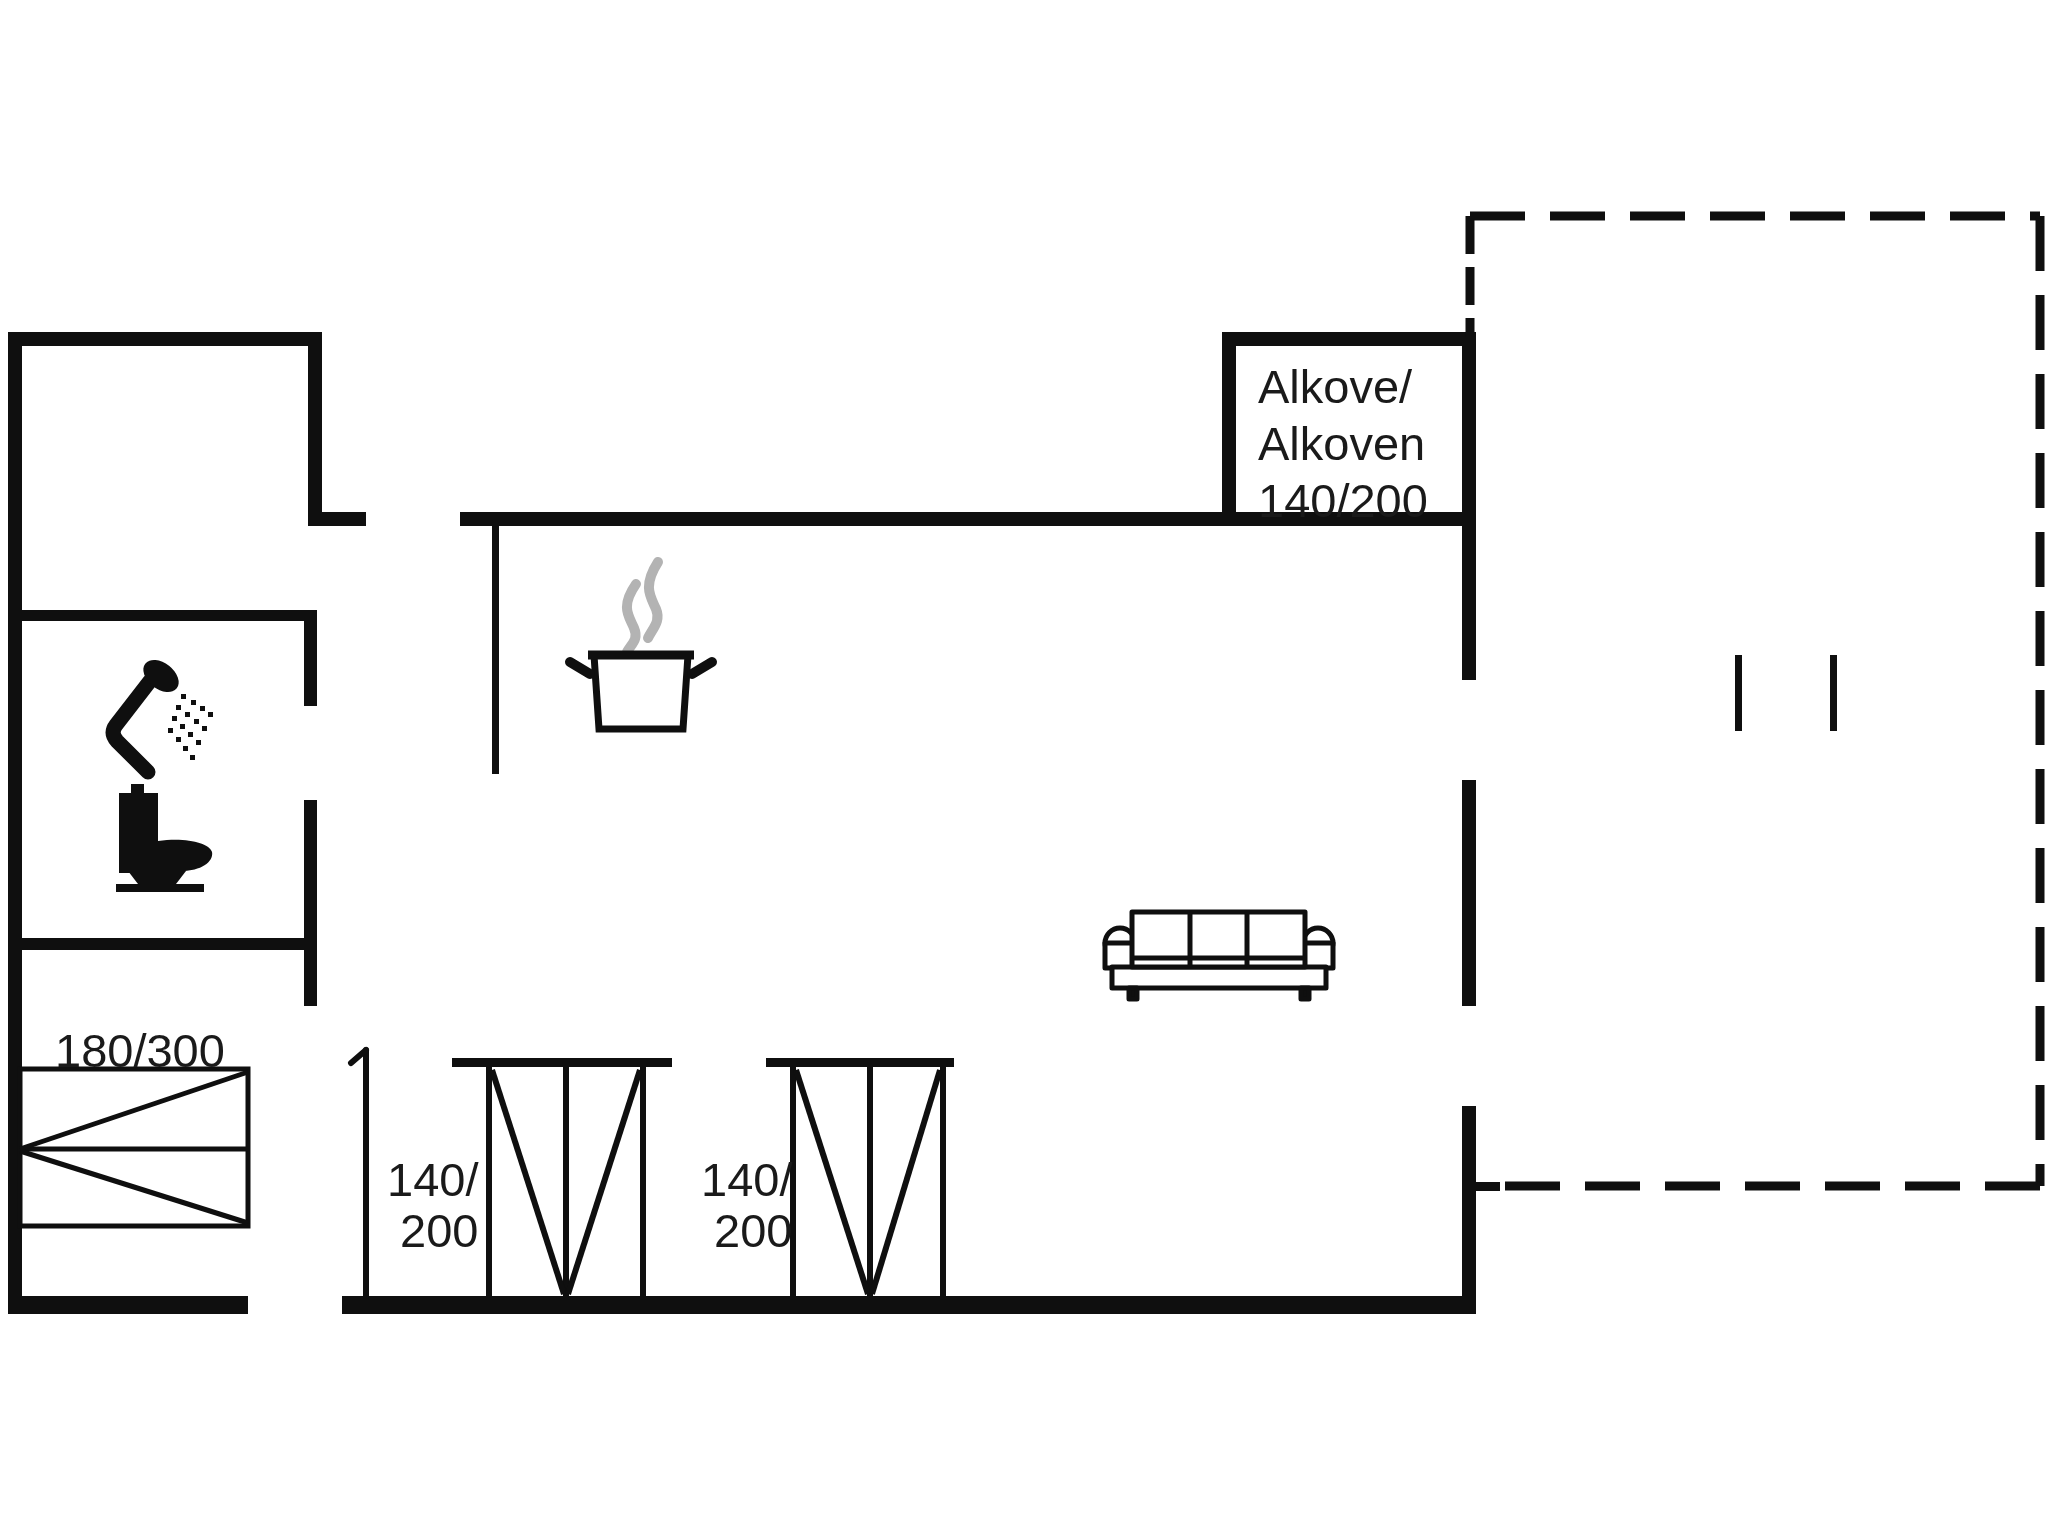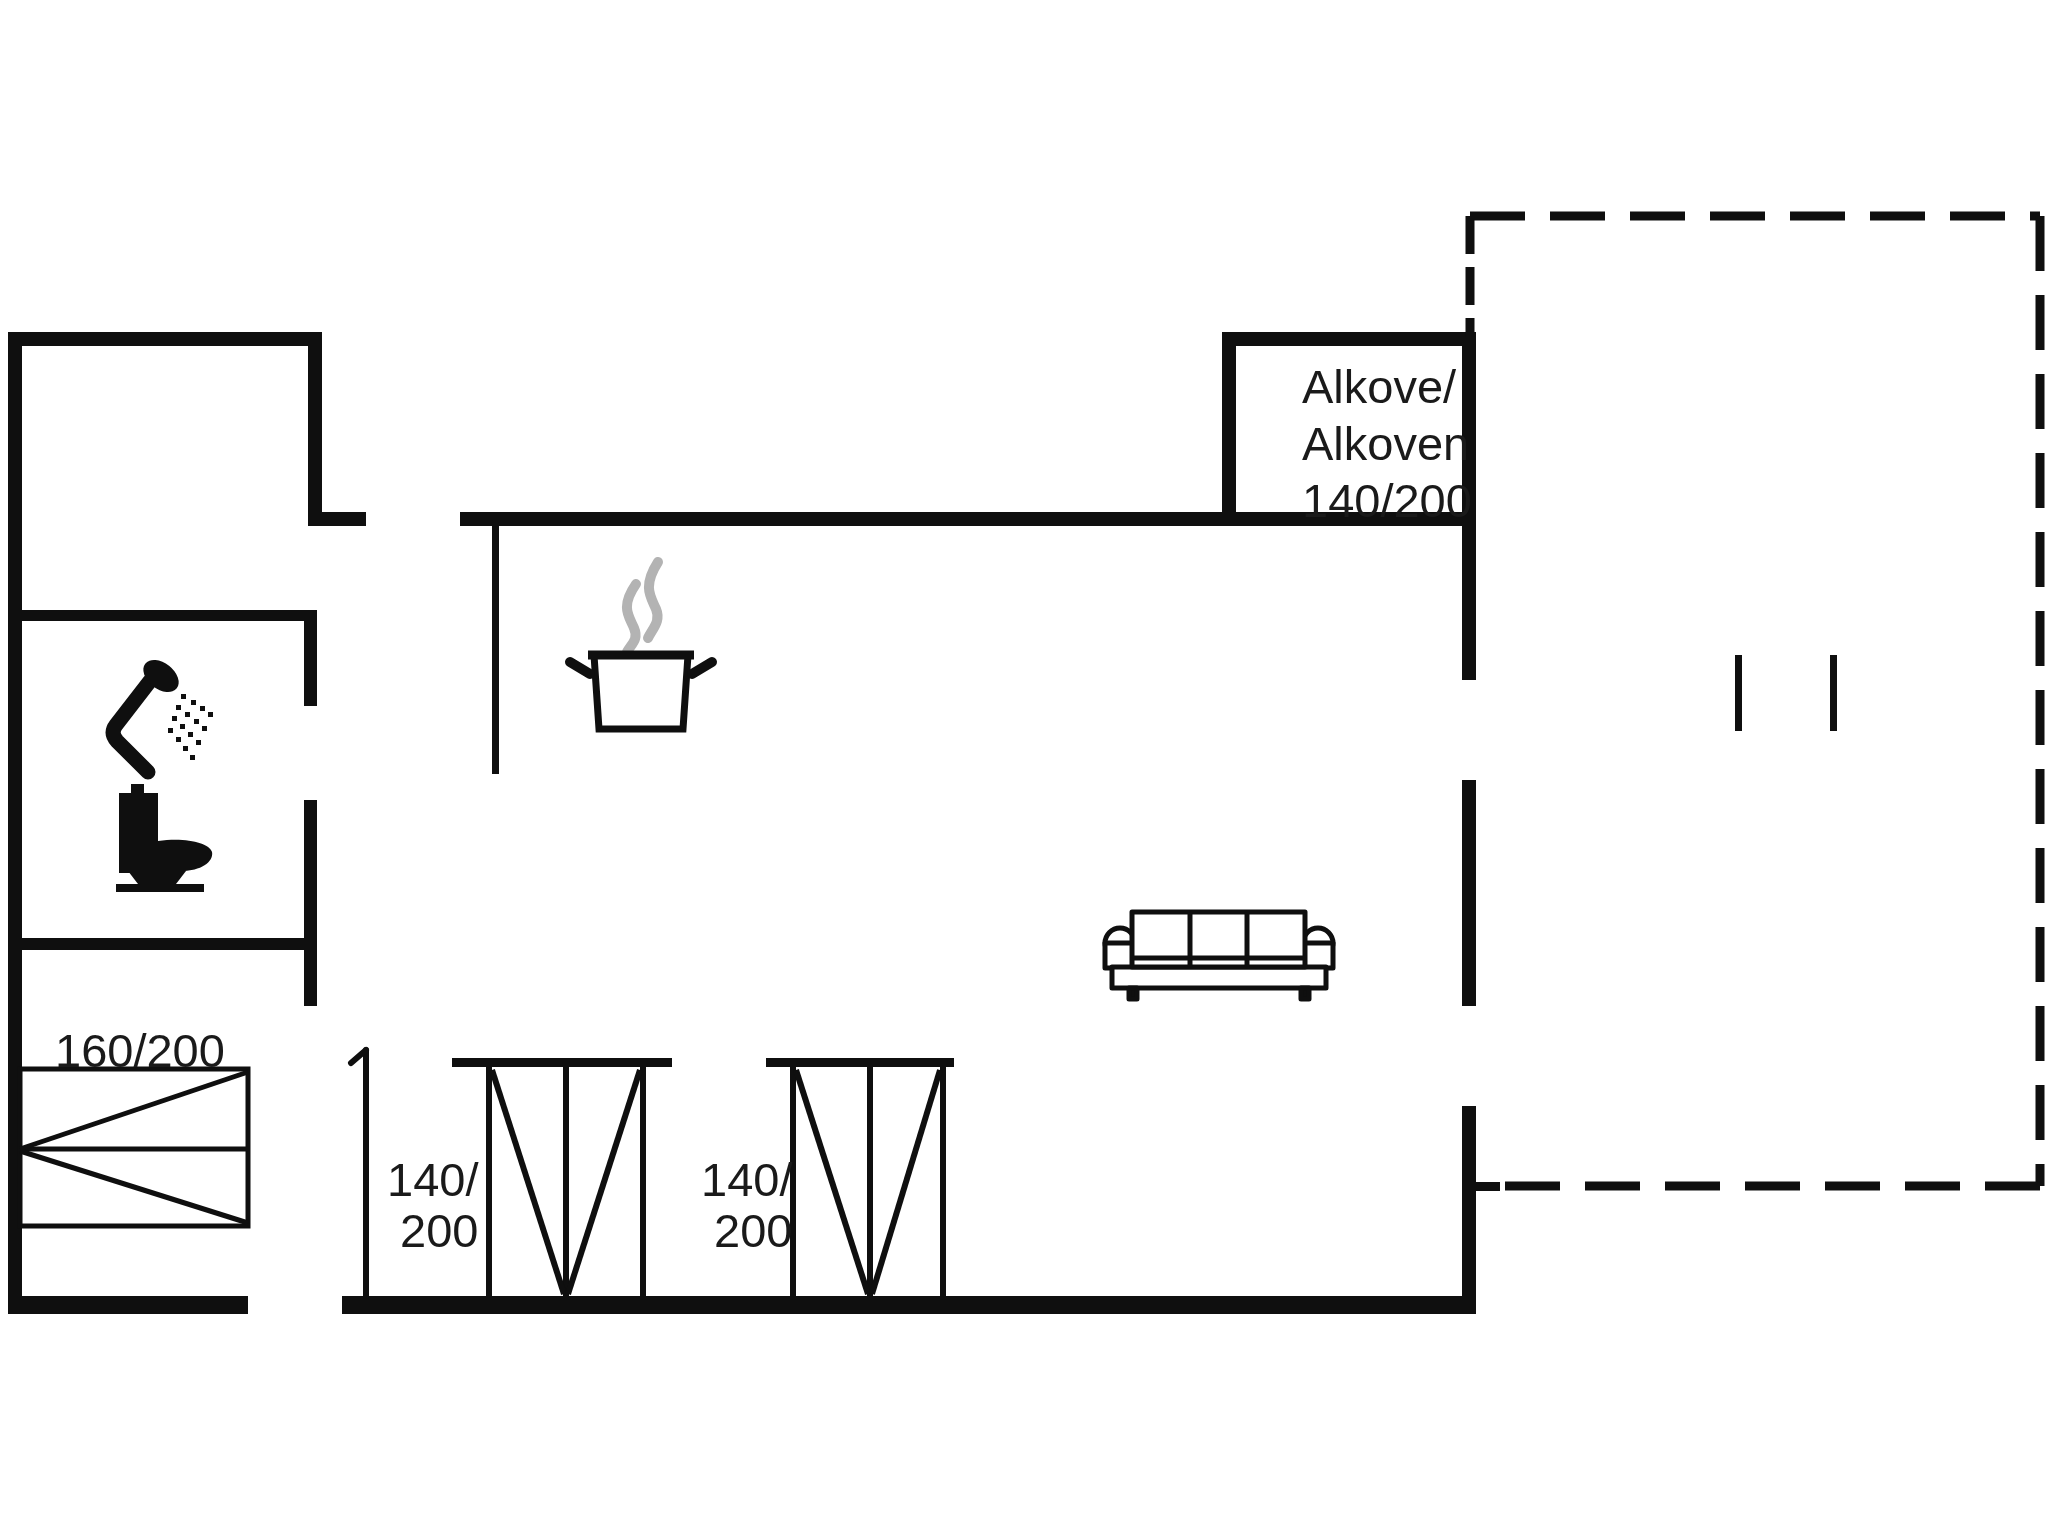--- a/index.html
+++ b/index.html
@@ -146,27 +146,27 @@
       <rect x="1112" y="967" width="214" height="21"></rect>
       <rect x="1132" y="912" width="173" height="55"></rect>
       <line x1="1190" y1="912" x2="1190" y2="967"></line>
       <line x1="1247" y1="912" x2="1247" y2="967"></line>
       <line x1="1132" y1="958" x2="1305" y2="958"></line>
       <rect x="1129" y="988" width="8" height="11" fill="#0f0f0f"></rect>
       <rect x="1301" y="988" width="8" height="11" fill="#0f0f0f"></rect>
     </g>
   </svg>
 
-  <div class="label" style="left:1258px;top:358px;margin-left:44px;">
+  <div class="label" style="left:1258px;top:358px;">
     <div>Alkove/</div>
     <div>Alkoven</div>
     <div>140/200</div>
   </div>
 
-  <div class="label" style="left:55px;top:1022px;">160/200</div>
+  <div class="label" style="left:55px;top:1022px;">180/300</div>
 
   <div class="label two-line" style="left:387px;top:1154px;">
     <div>140/</div>
     <div>200</div>
   </div>
 
   <div class="label two-line" style="left:701px;top:1154px;">
     <div>140/</div>
     <div>200</div>
   </div>

